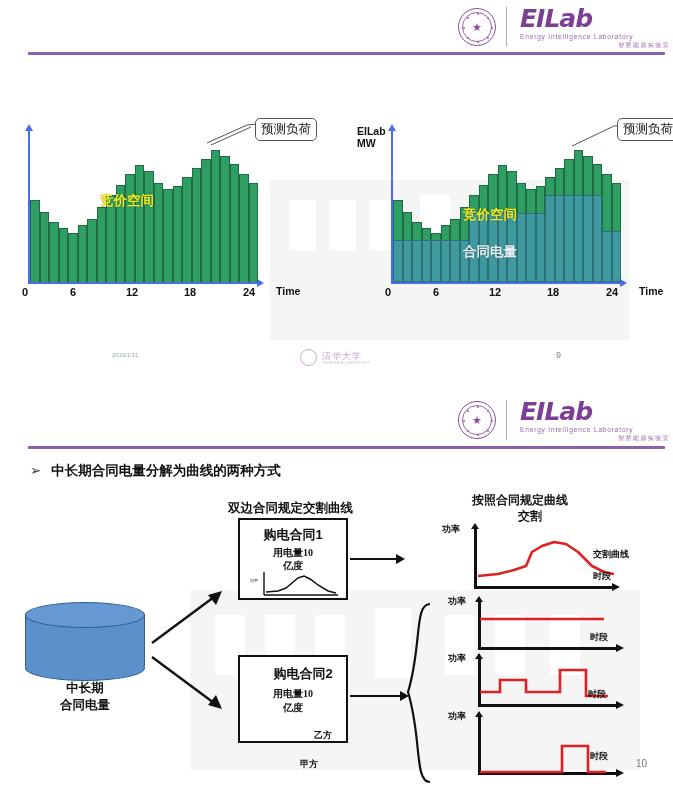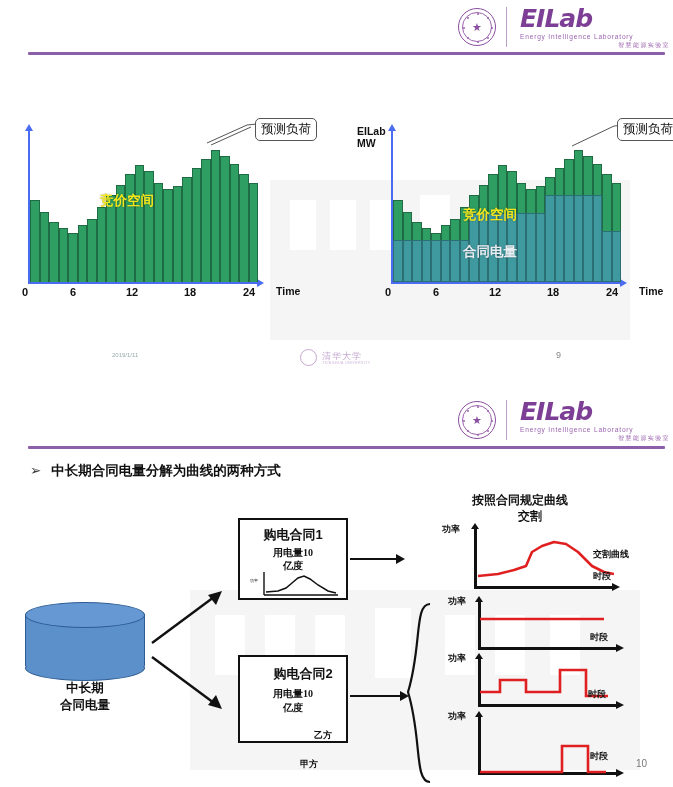--- a/index.html
+++ b/index.html
@@ -419,20 +419,21 @@
     <div>合同电量</div>
   </div>
 
   <svg style="position:absolute;left:150px;top:195px;width:85px;height:130px">
     <path d="M2,58 L64,12" stroke="#111" stroke-width="2.4" fill="none"></path>
     <polygon points="72,6 58,10 66,20" fill="#111"></polygon>
     <path d="M2,72 L64,118" stroke="#111" stroke-width="2.4" fill="none"></path>
     <polygon points="72,124 58,120 66,110" fill="#111"></polygon>
   </svg>
 
+  <div class="cap" style="left:228px;top:110px;">双边合同规定交割曲线</div>
 
   <div class="cbox" style="left:238px;top:128px;width:110px;height:82px;">
     <div class="t1" style="top:6px;">购电合同1</div>
     <div class="t2" style="top:26px;">用电量10</div>
     <div class="t2" style="top:39px;">亿度</div>
     <svg style="position:absolute;left:10px;top:50px;width:92px;height:30px">
       <line x1="14" y1="2" x2="14" y2="25" stroke="#111" stroke-width="1.4"></line>
       <line x1="14" y1="25" x2="88" y2="25" stroke="#111" stroke-width="1.4"></line>
       <path d="M16,22 L28,21 L36,18 L42,13 L48,8 L54,6 L60,9 L68,15 L78,21 L86,23" stroke="#111" stroke-width="1.5" fill="none"></path>
       <text x="0" y="12" font-size="4" fill="#111" font-family="DejaVu Sans">功率</text>

